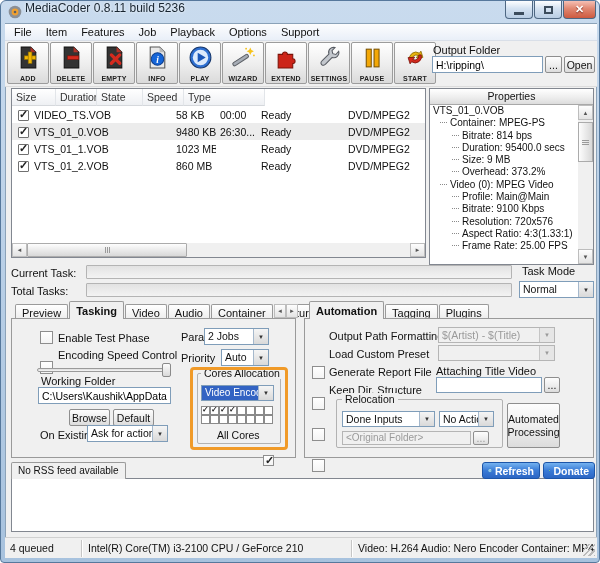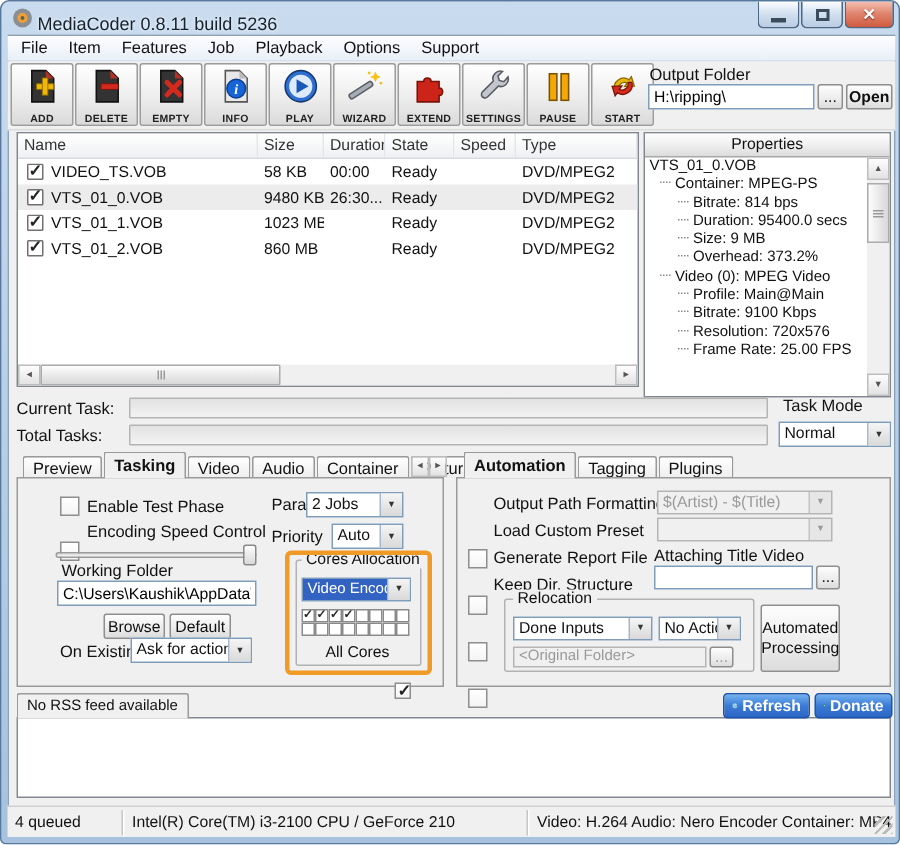--- a/index.html
+++ b/index.html
@@ -4,21 +4,21 @@
 <style>
   * { margin:0; padding:0; box-sizing:border-box; }
   html,body { background:#ffffff; font-family:"Liberation Sans", sans-serif; }
   #win { position:relative; width:600px; height:563px;
          background:linear-gradient(#c9dbee,#a7c2de);
          border:1px solid #56789c; border-radius:6px 6px 4px 4px;
          overflow:hidden; }
   .abs { position:absolute; }
 
   
-  #titlebar { left:0; top:0; width:600px; height:22px; display:flex; align-items:flex-end; }
+  #titlebar { left:0; top:0; width:600px; height:22px; display:flex; align-items:flex-start; }
   #app-title { font-size:12px; color:#16232f; margin-left:6px; text-shadow:0 0 3px #fff; }
   .winbtn { top:0; height:18px; border:1px solid #4e6782; border-top:none;
             border-radius:0 0 4px 4px; display:flex; align-items:center; justify-content:center; }
   #btn-min { left:504px; width:28px; background:linear-gradient(#fdfeff,#d4e2f1 45%,#b9cde3); }
   #btn-max { left:533px; width:28px; background:linear-gradient(#fdfeff,#d4e2f1 45%,#b9cde3); }
   #btn-close { left:562px; width:33px; background:linear-gradient(#f5c0b4,#e08771 45%,#ce5a40); color:#fff;
                font-size:11px; font-weight:bold; text-shadow:0 1px 1px #7a2315; }
   #btn-min .glyph { width:10px; height:3px; background:#3c4c5c; margin-top:8px; }
   #btn-max .glyph { width:9px; height:8px; border:2px solid #3c4c5c; background:transparent; }
 
@@ -37,21 +37,21 @@
           background:linear-gradient(#ffffff,#ededed 55%,#dadada);
           display:flex; flex-direction:column; align-items:center; justify-content:flex-start; }
   .tbtn svg { width:25px; height:25px; margin-top:2px; }
   .tbtn .tlabel { font-size:7px; font-weight:bold; color:#222; letter-spacing:.2px; margin-top:1px; }
   #of-label { left:432px; top:43px; font-size:11px; color:#111; }
   #of-input { left:431px; top:55px; width:111px; height:17px; border:1px solid #7f9db9; background:#fff;
               font-size:10.5px; padding:1px 3px; font-family:"Liberation Sans",sans-serif; }
   .sbtn { border:1px solid #8e8e8e; border-radius:2px; background:linear-gradient(#fdfdfd,#ececec 60%,#dcdcdc);
           font-size:10.5px; color:#111; display:flex; align-items:center; justify-content:center; }
   #of-dots { left:544px; top:55px; width:17px; height:17px; }
-  #of-open { left:563px; top:55px; width:31px; height:17px;font-weight:bold; }
+  #of-open { left:563px; top:55px; width:31px; height:17px; }
 
   
   #filelist { left:10px; top:87px; width:415px; height:170px; border:1px solid #828790; background:#fff; overflow:hidden; }
   #list-header { display:flex; height:17px; }
   .hcell { background:linear-gradient(#ffffff,#f5f6f8 60%,#eef0f3); border-right:1px solid #e2e5e9;
            border-bottom:1px solid #d5d8dc; font-size:10.5px; color:#333; padding:2px 0 0 4px;
            overflow:hidden; white-space:nowrap; }
   .lrow { display:flex; height:17px; align-items:center; position:relative; }
   .lrow.sel { background:#ececec; }
   .lcell { font-size:10.5px; color:#111; padding-left:4px; overflow:hidden; white-space:nowrap; }
@@ -264,21 +264,20 @@
         </div>
       </div>
   </div>
   <span class="abs field-label" id="of-label">Output Folder</span>
   <input class="abs" id="of-input" value="H:\ripping\" style="">
   <div class="abs sbtn" id="of-dots">...</div>
   <div class="abs sbtn" id="of-open">Open</div>
 
   <div class="abs" id="filelist">
     <div id="list-header">
-        <div class="hcell" style="width: 160px;">Name</div>
         <div class="hcell" style="width: 44px;">Size</div>
         <div class="hcell" style="width: 41px;">Duration</div>
         <div class="hcell" style="width: 46px;">State</div>
         <div class="hcell" style="width: 41px;">Speed</div>
         <div class="hcell" style="width: 81px;">Type</div>
       </div>
     <div id="list-body">
         <div class="lrow">
           <div class="lcell" style="width: 160px; padding-left: 2px;"><span class="cb checked" style="margin: 0px 5px 0px 4px; vertical-align: -2px;"></span>VIDEO_TS.VOB</div>
           <div class="lcell" style="width: 44px;">58 KB</div>
@@ -330,20 +329,21 @@
         <div class="prop-item lvl0">VTS_01_0.VOB</div>
         <div class="prop-item lvl1">Container: MPEG-PS</div>
         <div class="prop-item lvl2">Bitrate: 814 bps</div>
         <div class="prop-item lvl2">Duration: 95400.0 secs</div>
         <div class="prop-item lvl2">Size: 9 MB</div>
         <div class="prop-item lvl2">Overhead: 373.2%</div>
         <div class="prop-item lvl1">Video (0): MPEG Video</div>
         <div class="prop-item lvl2">Profile: Main@Main</div>
         <div class="prop-item lvl2">Bitrate: 9100 Kbps</div>
         <div class="prop-item lvl2">Resolution: 720x576</div>
+        <div class="prop-item lvl2">Aspect Ratio: 4:3(1.33:1)</div>
         <div class="prop-item lvl2">Frame Rate: 25.00 FPS</div>
       </div>
     <div id="vscroll">
       <div class="sc-arrow">▲</div>
       <div id="vthumb">
           <i></i>
           <i></i>
           <i></i>
         </div>
       <div class="sc-arrow" id="vs-down">▼</div>

